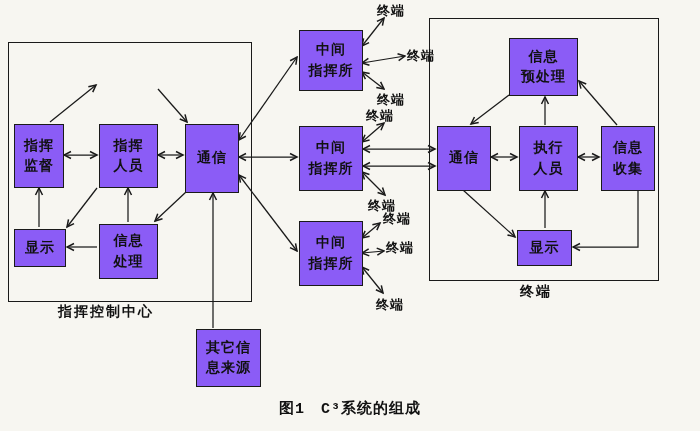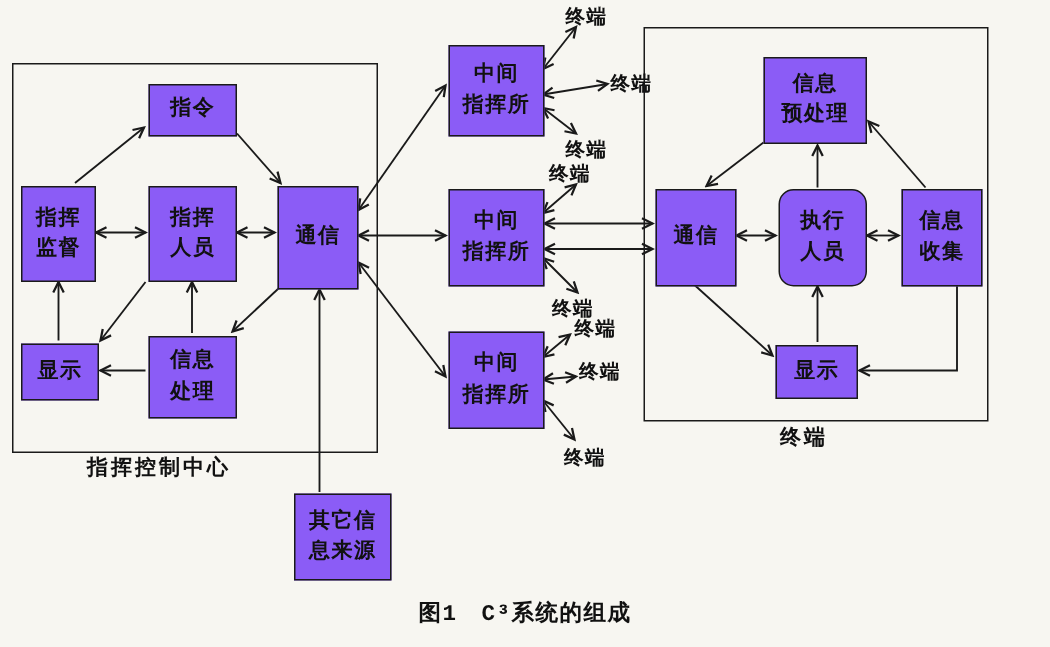--- a/index.html
+++ b/index.html
@@ -25,21 +25,21 @@
   .b-sup {left:14px; top:124px;width:48px;height:62px;}
   .b-per {left:99px; top:124px;width:57px;height:62px;}
   .b-comL{left:185px;top:124px;width:52px;height:67px;}
   .b-disL{left:14px; top:229px;width:50px;height:36px;}
   .b-proc{left:99px; top:224px;width:57px;height:53px;}
   .b-mid0{left:299px;top:30px; width:62px;height:59px;}
   .b-mid1{left:299px;top:126px;width:62px;height:63px;}
   .b-mid2{left:299px;top:221px;width:62px;height:63px;}
   .b-pre {left:509px;top:38px; width:67px;height:56px;}
   .b-comR{left:437px;top:126px;width:52px;height:63px;}
-  .b-exe {left:519px;top:126px;width:57px;height:63px;border-radius:10px;}
+  .b-exe {left:519px;top:126px;width:57px;height:63px;}
   .b-col {left:601px;top:126px;width:52px;height:63px;}
   .b-disR{left:517px;top:230px;width:53px;height:34px;}
   .b-oth {left:196px;top:329px;width:63px;height:56px;}
   .tlabel{position:absolute;z-index:2;font-weight:bold;font-size:13px;letter-spacing:1px;}
   .t0{left:377px;top:2px;}
   .t1{left:407px;top:47px;}
   .t2{left:377px;top:91px;}
   .t3{left:366px;top:107px;}
   .t4{left:368px;top:197px;}
   .t5{left:383px;top:210px;}
@@ -98,21 +98,20 @@
       <line x1="509" y1="95" x2="471" y2="124" marker-end="url(#ah)"></line>
       <line x1="545" y1="125" x2="545" y2="97" marker-end="url(#ah)"></line>
       <line x1="491" y1="157" x2="517" y2="157" marker-start="url(#ah)" marker-end="url(#ah)"></line>
       <line x1="578" y1="157" x2="599" y2="157" marker-start="url(#ah)" marker-end="url(#ah)"></line>
       <line x1="545" y1="228" x2="545" y2="191" marker-end="url(#ah)"></line>
       <line x1="463" y1="190" x2="515" y2="237" marker-end="url(#ah)"></line>
       <polyline points="638,190 638,247 573,247" marker-end="url(#ah)"></polyline>
     </g>
   </svg>
 
-  <div class="box b-cmd">指令</div>
   <div class="box b-sup">指挥
 监督</div>
   <div class="box b-per">指挥
 人员</div>
   <div class="box b-comL">通信</div>
   <div class="box b-disL">显示</div>
   <div class="box b-proc">信息
 处理</div>
 
   <div class="box b-mid0">中间

